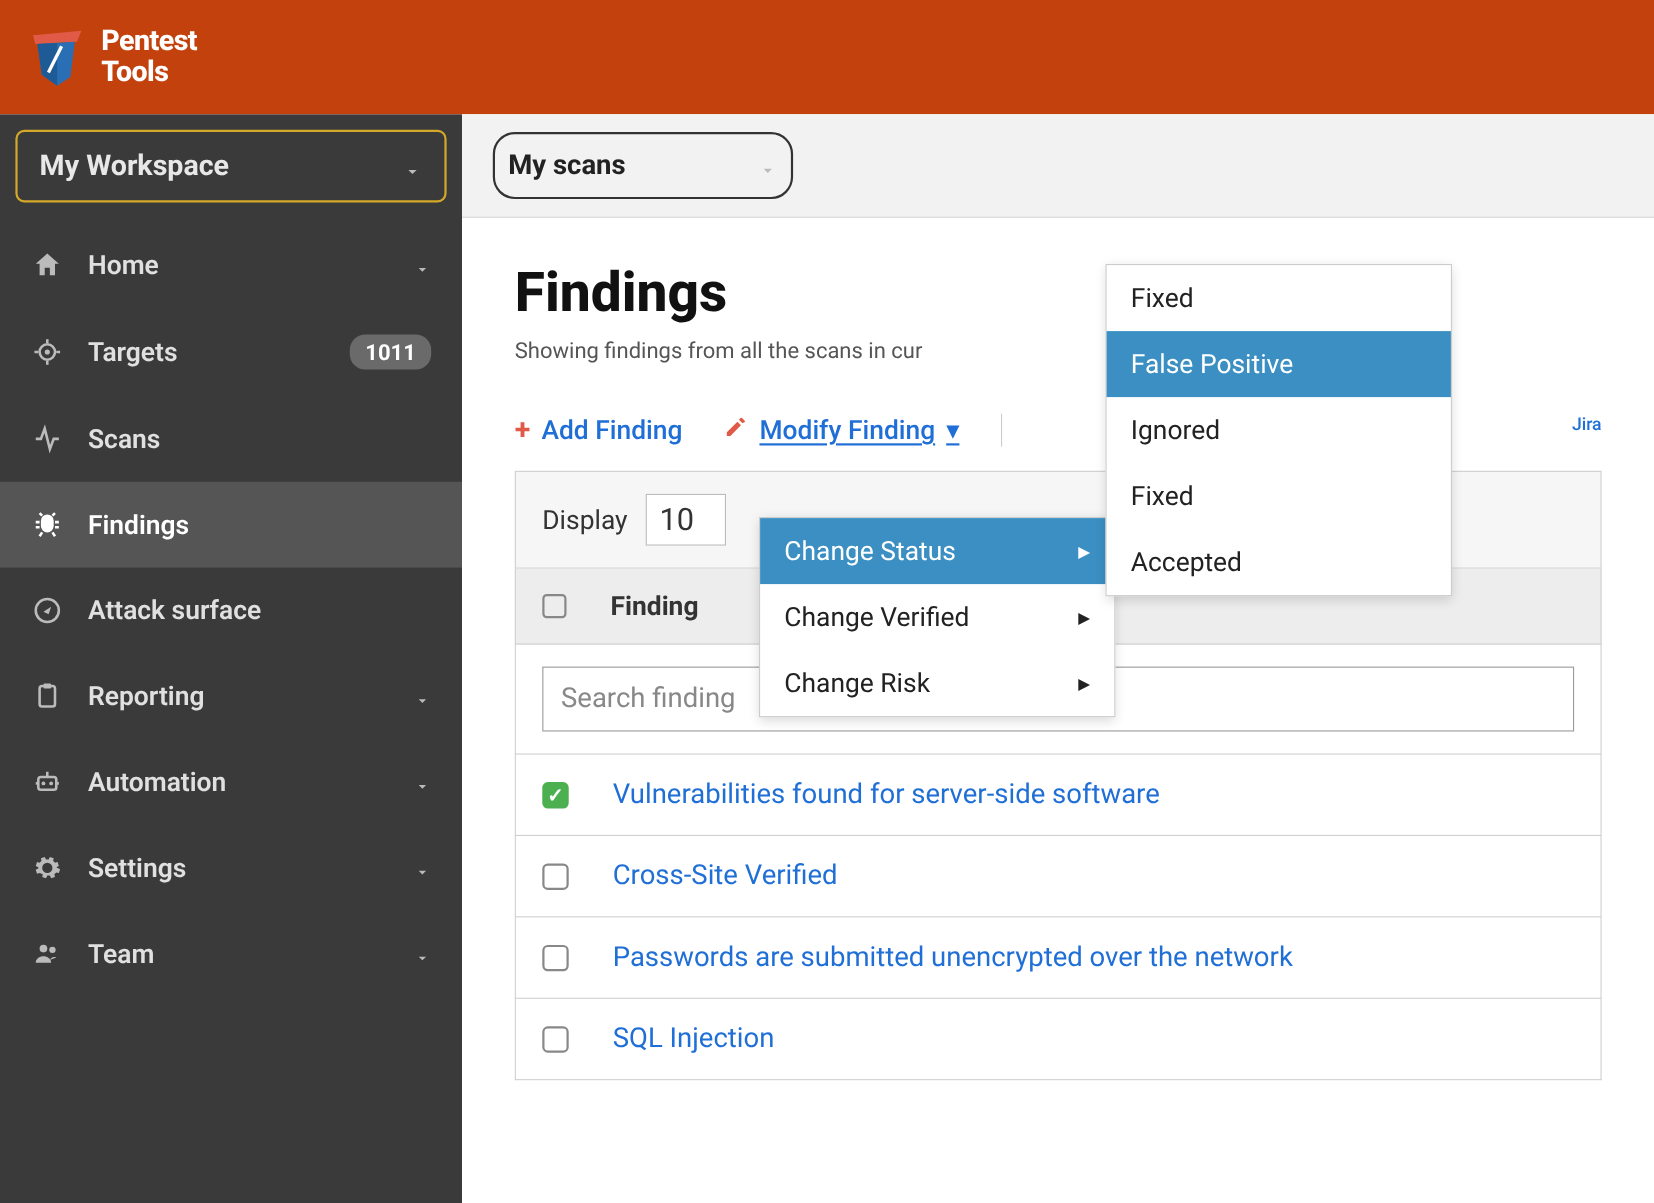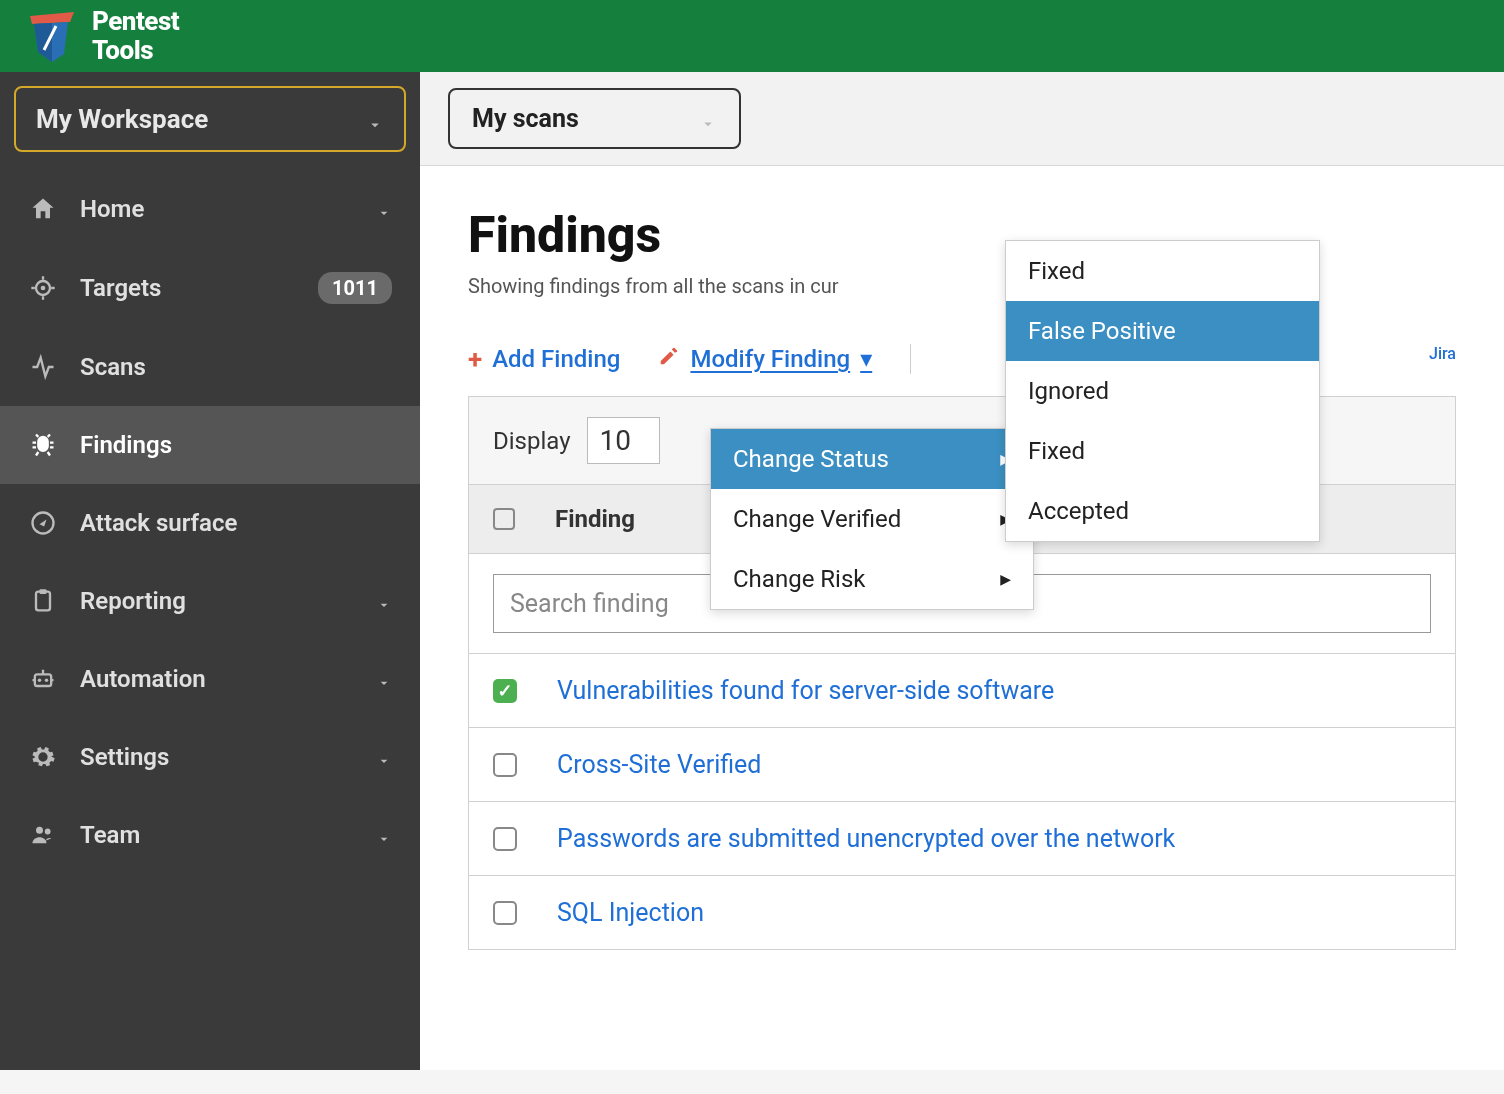--- a/index.html
+++ b/index.html
@@ -1,38 +1,38 @@
 <!DOCTYPE html>
 <html><head>
 <meta charset="utf-8">
 <style>
 * { margin: 0; padding: 0; box-sizing: border-box; font-family: -apple-system, BlinkMacSystemFont, "Segoe UI", Roboto, Helvetica, Arial, sans-serif; }
 body { width: 1504px; height: 1094px; overflow: hidden; background: #f5f5f5; }
-.header-bar { height: 72px; background: #15803d; display: flex; align-items: center; padding-left: 24px; }
+.header-bar { height: 104px; background: #c2410c; display: flex; align-items: center; padding-left: 24px; }
 .logo { display: flex; align-items: center; gap: 12px; }
 .logo-icon { width: 56px; height: 56px; position: relative; }
 .logo-text { color: #fff; font-weight: 800; font-size: 26px; line-height: 1.1; letter-spacing: -0.5px; }
 .layout { display: flex; height: calc(100% - 96px); }
 .sidebar { width: 420px; background: #3a3a3a; display: flex; flex-direction: column; padding-top: 14px; }
 .workspace-select { margin: 0 14px 18px 14px; border: 2px solid #d4a828; border-radius: 8px; padding: 16px 20px; display: flex; justify-content: space-between; align-items: center; cursor: pointer; }
 .workspace-select span { color: #e8e8e8; font-size: 26px; font-weight: 700; }
 .chev { width: 18px; height: 18px; display: inline-block; }
 .chev svg { width: 100%; height: 100%; fill: #bbb; }
 .nav { flex: 1; }
 .nav-item { display: flex; align-items: center; padding: 24px 28px; cursor: pointer; color: #e0e0e0; font-size: 24px; font-weight: 600; gap: 22px; position: relative; }
 .nav-item.active { background: #555; color: #fff; }
 .nav-icon { width: 30px; height: 30px; display: flex; align-items: center; justify-content: center; }
 .nav-icon svg { width: 28px; height: 28px; fill: #bbb; }
 .nav-item.active .nav-icon svg { fill: #fff; }
 .nav-label { flex: 1; }
 .nav-badge { background: #6a6a6a; color: #fff; padding: 4px 14px; border-radius: 14px; font-size: 20px; font-weight: 700; }
 .nav-chev { width: 16px; }
 .main { flex: 1; background: #fff; display: flex; flex-direction: column; }
 .topbar { background: #f2f2f2; padding: 16px 28px; border-bottom: 1px solid #d8d8d8; }
-.scans-select { border: 2px solid #333; border-radius: 8px; padding: 14px 22px; display: inline-flex; align-items: center; gap: 120px; cursor: pointer; background: #f2f2f2; }
+.scans-select { border: 2px solid #333; border-radius: 20px; padding: 14px 12px; display: inline-flex; align-items: center; gap: 120px; cursor: pointer; background: #f2f2f2; }
 .scans-select span { font-size: 25px; font-weight: 700; color: #222; }
 .content { padding: 40px 48px 0 48px; position: relative; }
 h1 { font-size: 50px; font-weight: 800; color: #111; margin-bottom: 10px; }
 .subtitle { font-size: 20px; color: #555; margin-bottom: 46px; }
 .toolbar { display: flex; align-items: center; gap: 38px; font-size: 24px; margin-bottom: 22px; }
 .tb-btn { display: inline-flex; align-items: center; gap: 10px; cursor: pointer; font-weight: 500; }
 .tb-add { color: #1f6fd6; }
 .tb-add .plus { color: #e05a47; font-size: 26px; font-weight: 700; }
 .tb-modify { color: #1f6fd6; text-decoration: underline; text-underline-offset: 4px; }
 .tb-modify .pencil { color: #e05a47; }
@@ -46,21 +46,21 @@
 .th-label { font-size: 24px; font-weight: 700; color: #333; }
 .search-wrap { padding: 20px 24px; border: 1px solid #d0d0d0; border-top: none; }
 .search-input { width: 100%; border: 1px solid #999; padding: 14px 16px; font-size: 25px; color: #333; }
 .search-input::placeholder { color: #888; }
 .row { display: flex; align-items: center; gap: 40px; padding: 22px 24px; border: 1px solid #d0d0d0; border-top: none; }
 .row-check { width: 24px; height: 24px; border: 2px solid #888; border-radius: 5px; cursor: pointer; flex-shrink: 0; display: flex; align-items: center; justify-content: center; }
 .row-check.checked { background: #4caf50; border-color: #4caf50; }
 .row-check.checked::after { content: "✓"; color: #fff; font-size: 18px; font-weight: 900; }
 .row-link { color: #1f6fd6; font-size: 25px; cursor: pointer; }
 .dropdown { position: absolute; background: #fff; border: 1px solid #ccc; box-shadow: 0 3px 10px rgba(0,0,0,0.15); z-index: 10; }
-.dd-modify { left: 690px; top: 428px; width: 324px; margin-left: 20px; }
+.dd-modify { left: 690px; top: 470px; width: 324px; }
 .dd-item { padding: 16px 22px; font-size: 24px; color: #222; cursor: pointer; display: flex; justify-content: space-between; align-items: center; }
 .dd-item.hover { background: #3b8fc2; color: #fff; }
 .dd-item .arrow { font-size: 14px; }
 .dd-status { left: 1005px; top: 240px; width: 315px; }
 </style>
 </head>
 <body>
 
 <div class="header-bar">
   <div class="logo">

